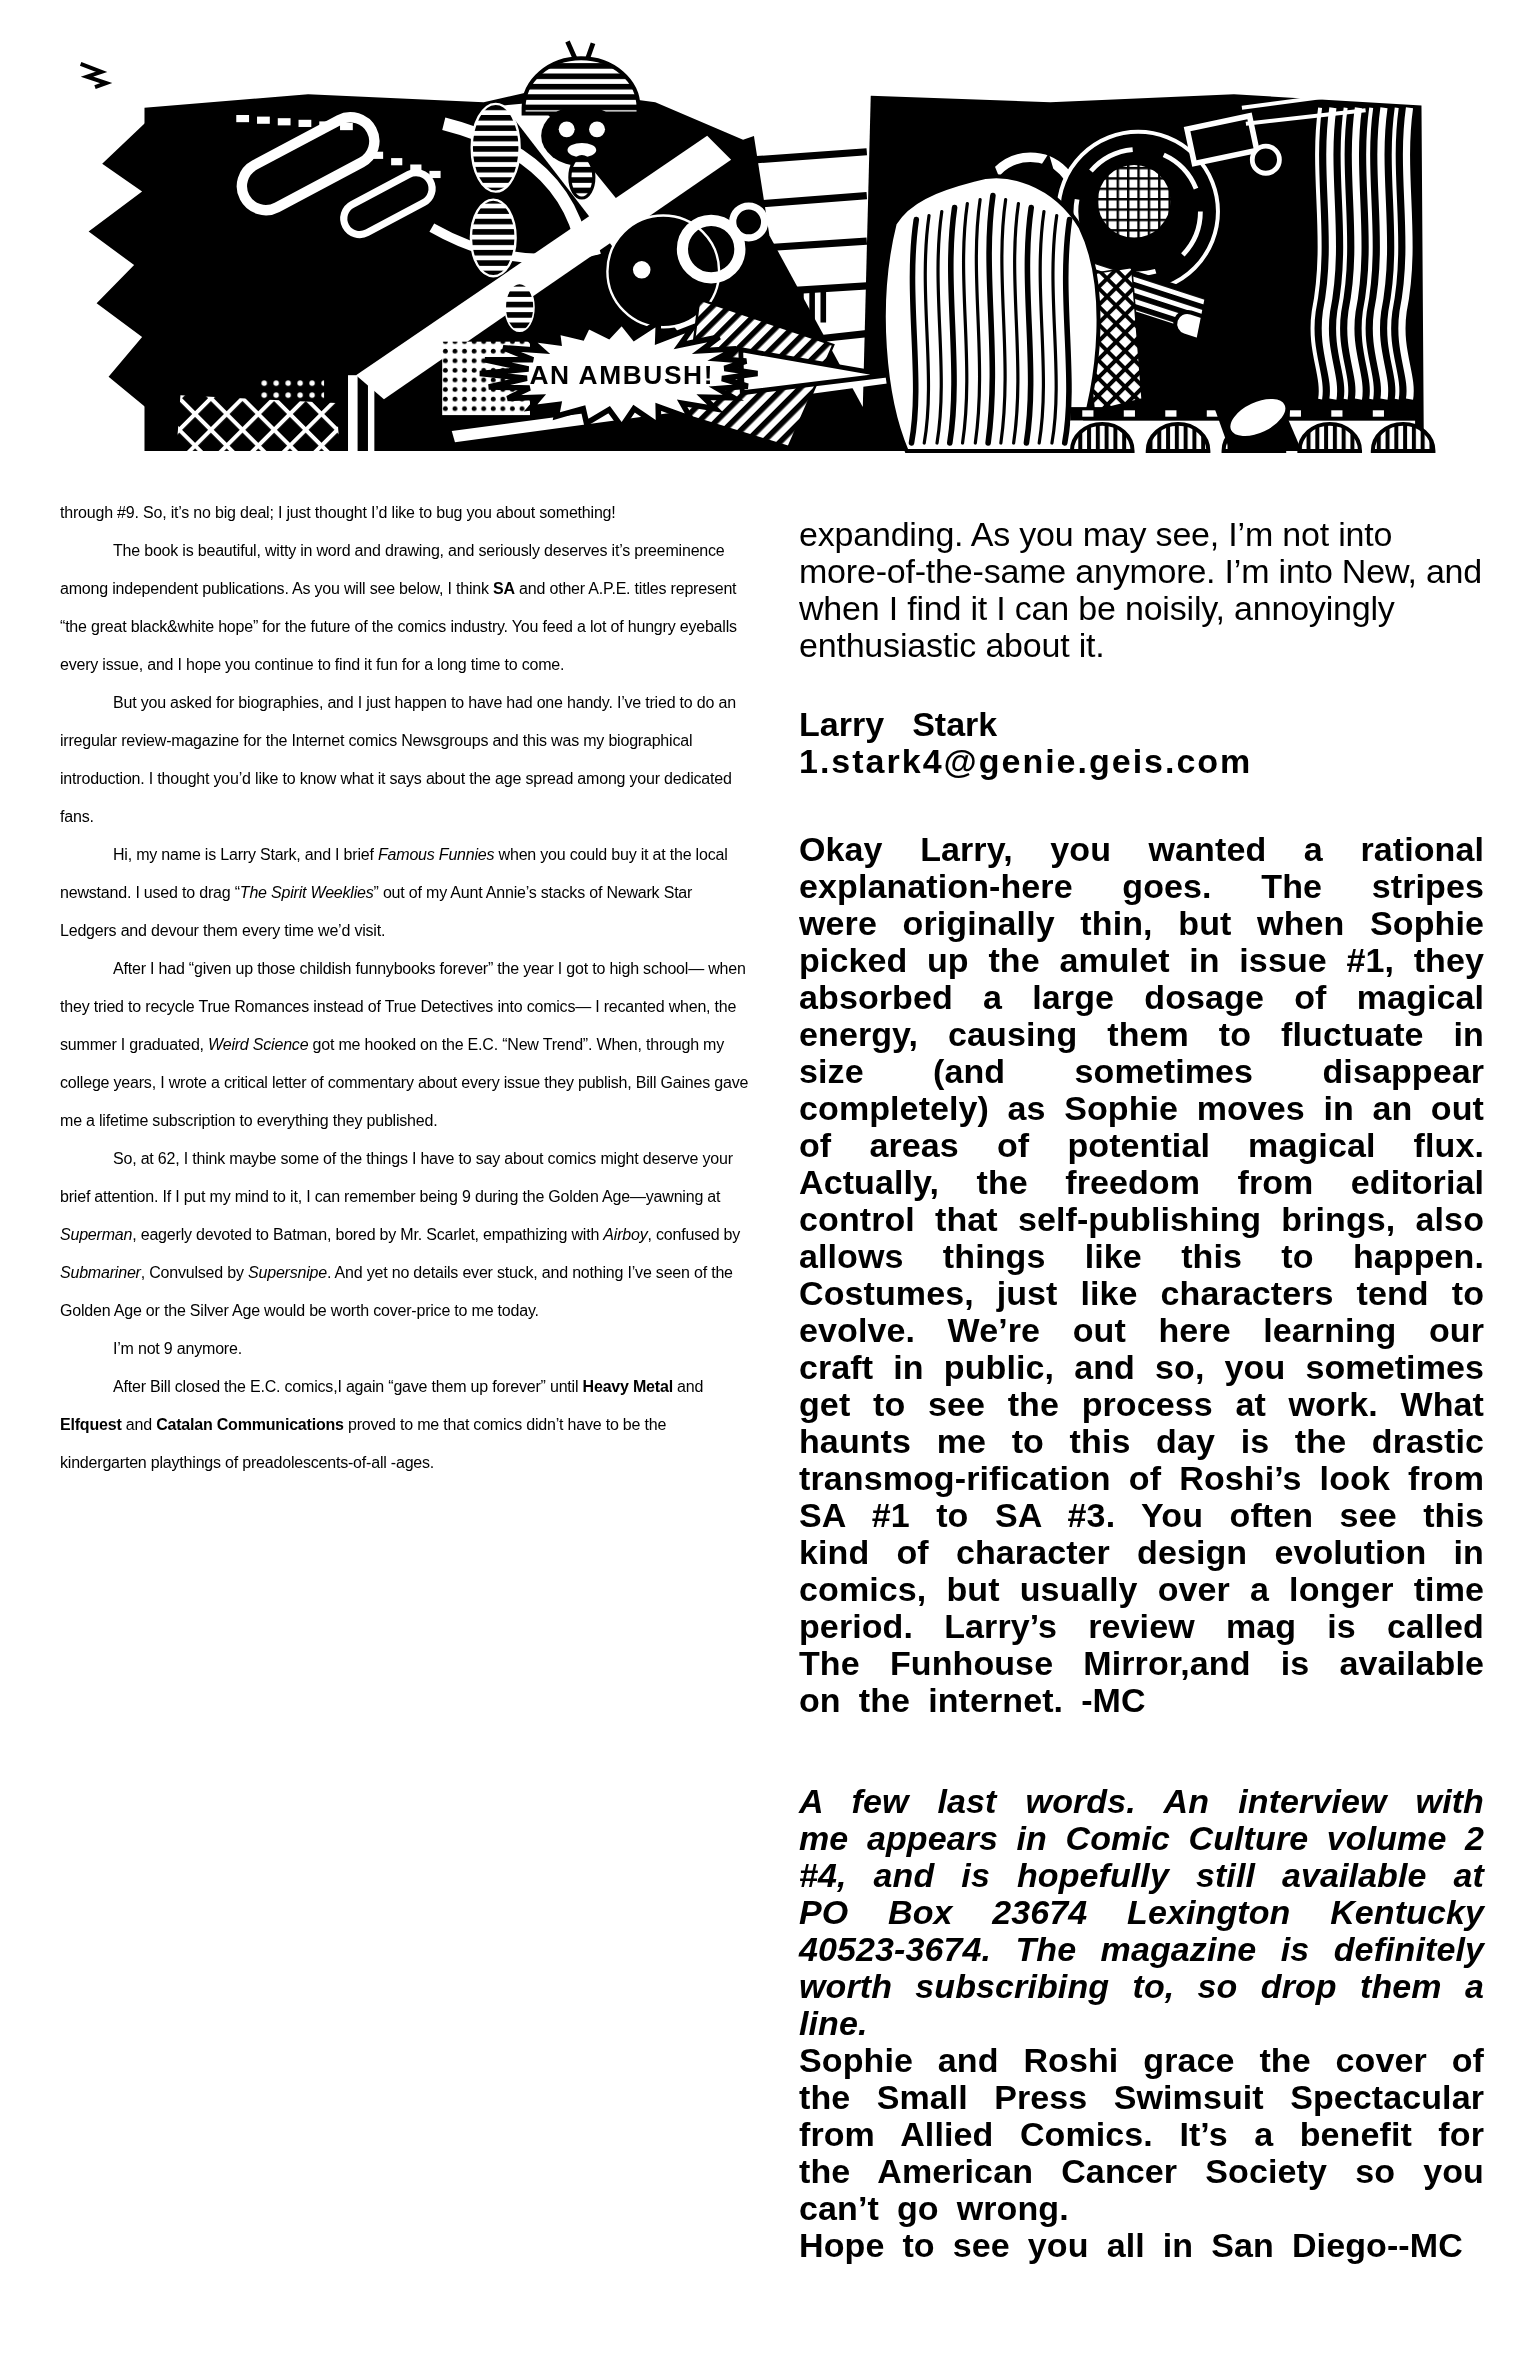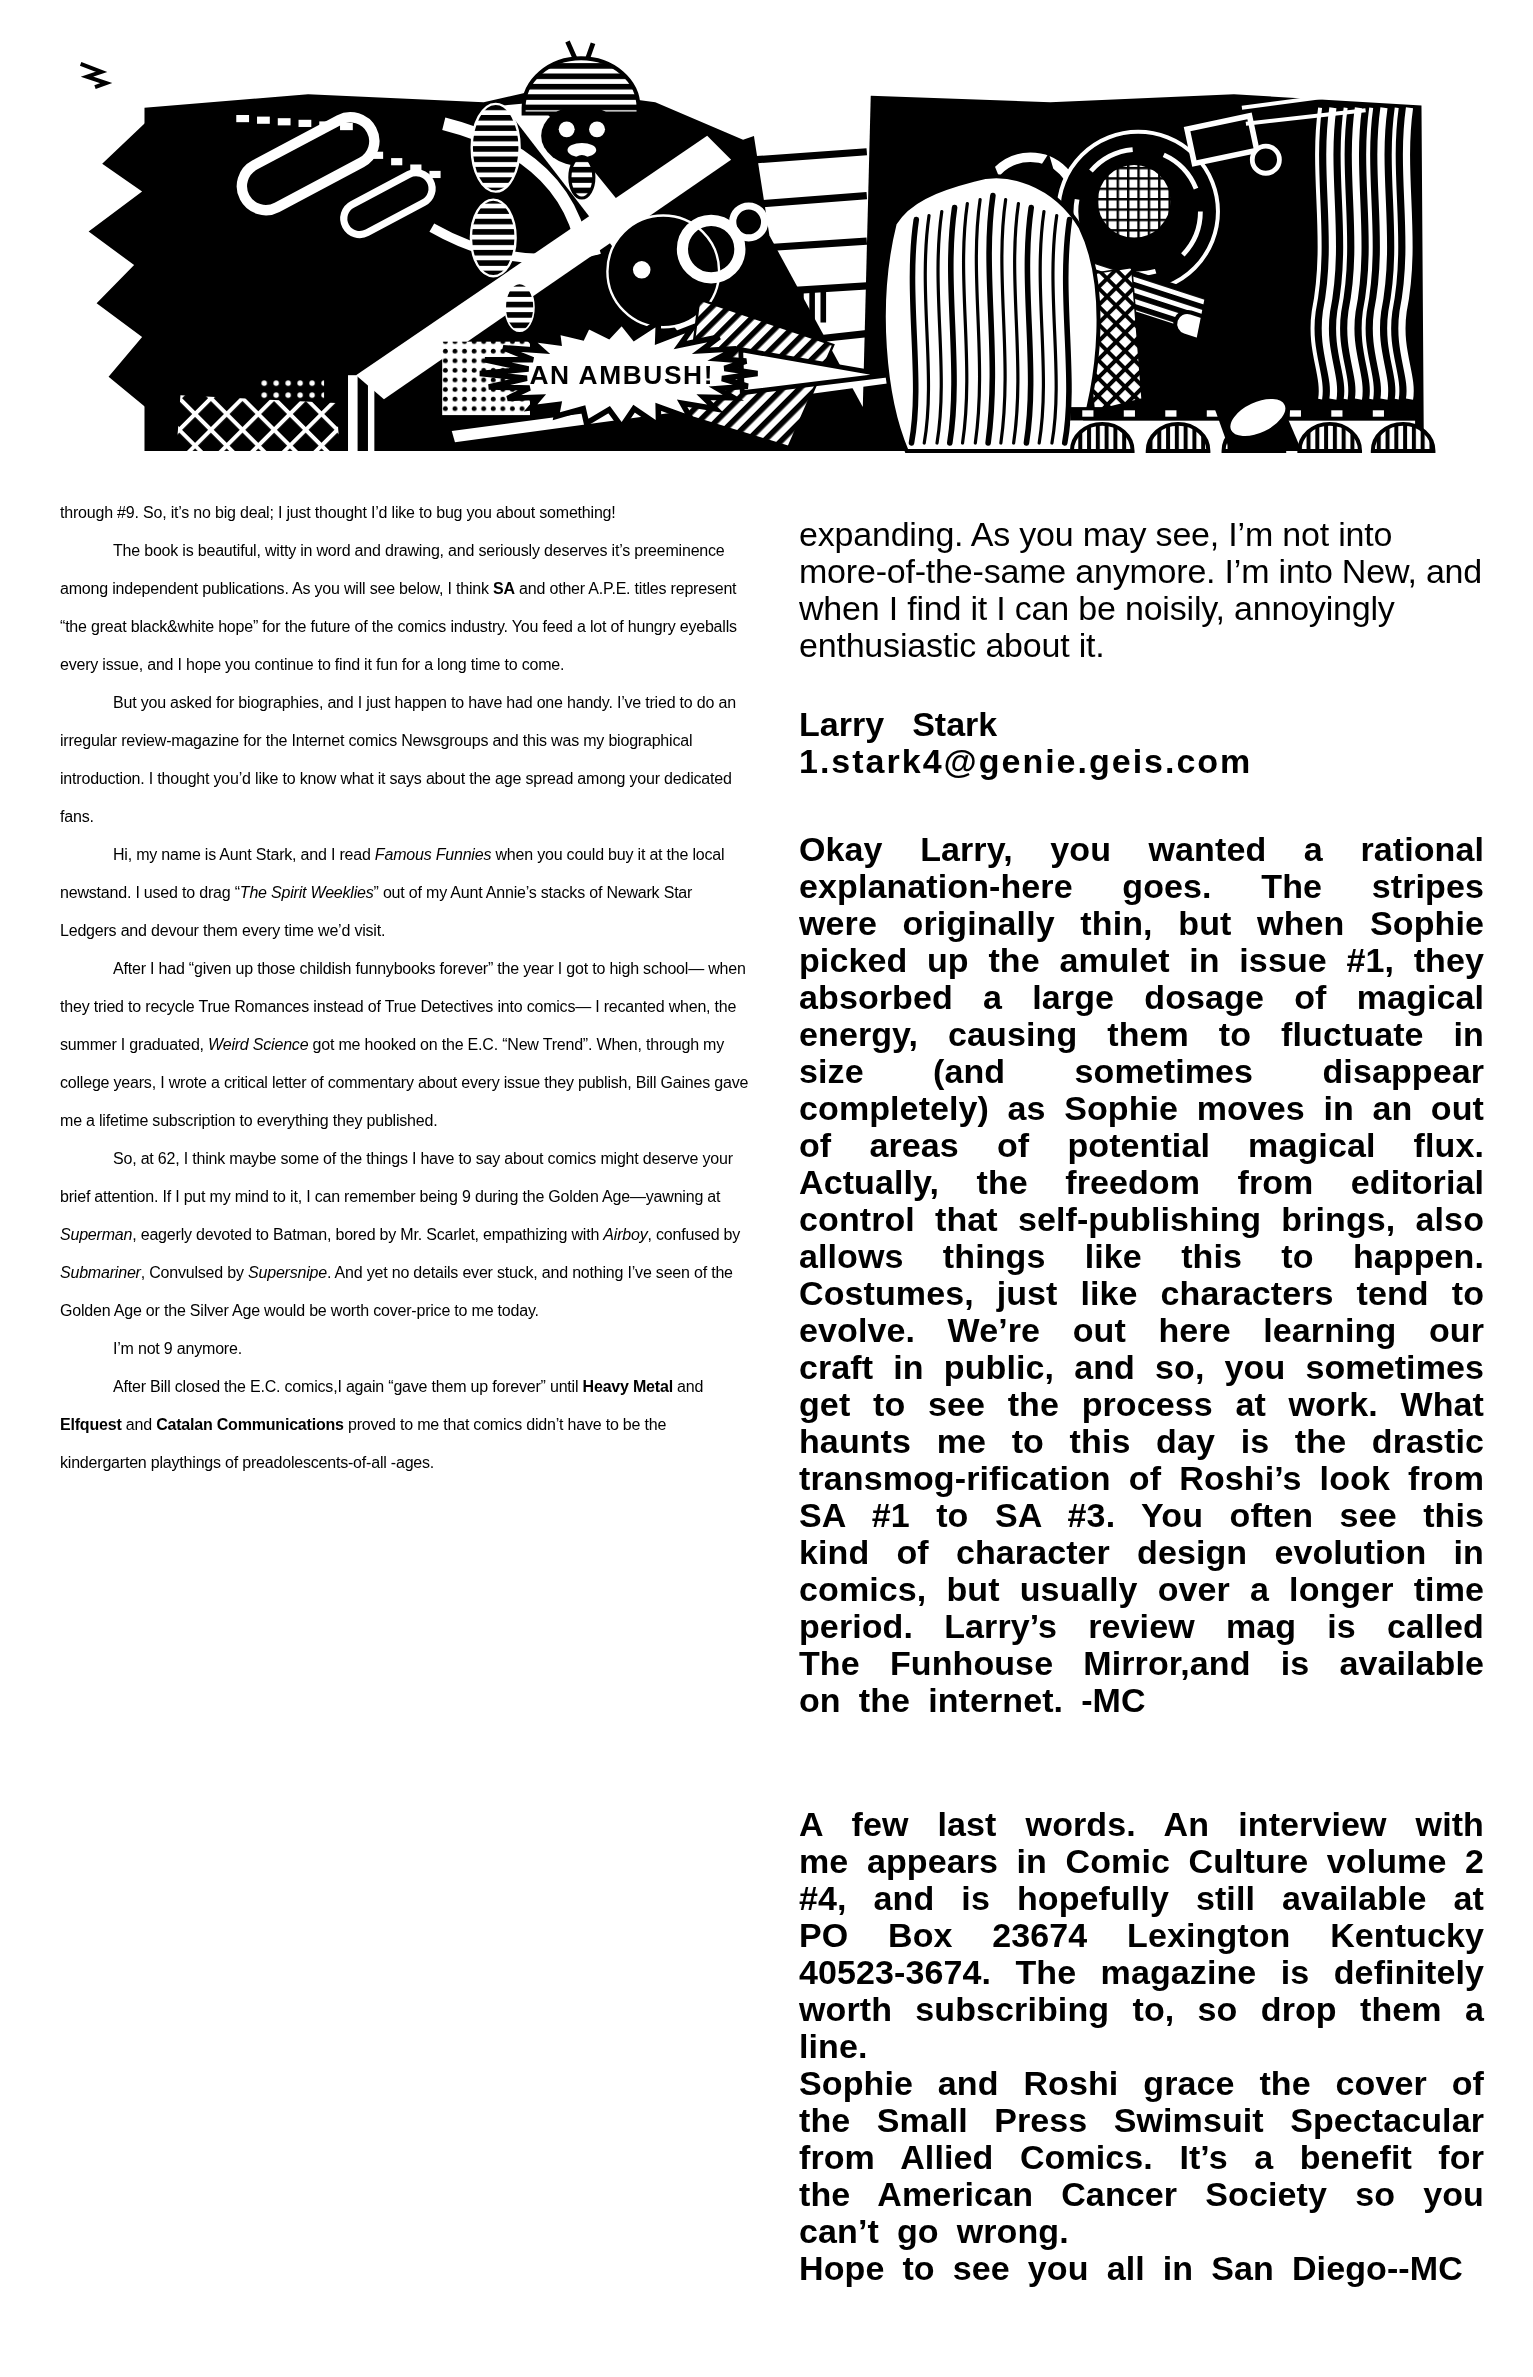--- a/index.html
+++ b/index.html
@@ -222,28 +222,28 @@
     <polygon id="burst" fill="#fff" stroke="#000" stroke-width="7" stroke-linejoin="miter" points="863.0,428.0 818.7,434.2 850.9,443.9 813.2,446.7 833.0,458.4 795.4,457.6 810.4,472.2 768.7,465.2 779.6,484.5 738.7,469.6 739.1,492.8 708.4,472.0 693.0,494.7 677.2,473.1 648.8,490.1 644.7,471.9 611.0,481.5 613.9,466.8 578.8,471.0 590.3,457.7 549.9,459.1 577.5,446.0 526.4,444.8 574.1,433.9 515.2,428.0 576.1,422.2 521.5,410.7 581.8,410.7 544.3,395.7 593.4,399.2 576.6,384.2 614.0,389.3 612.2,375.3 643.4,382.9 650.4,368.2 676.6,381.1 693.0,363.4 708.7,383.0 738.9,363.5 738.1,387.0 781.9,370.0 766.0,392.2 815.0,382.1 792.1,399.4 836.2,396.9 812.5,409.4 849.0,412.3 821.8,421.6"></polygon>
     <text class="balloon" x="693" y="441" text-anchor="middle">AN AMBUSH!</text>
   </g>
 </svg>
 </div>
 
 <div class="col col-left">
     <p><span>through #9. So, it’s no big deal; I just thought I’d like to bug you about something!</span></p>
     <p class="indent"><span>The book is beautiful, witty in word and drawing, and seriously deserves it’s preeminence among independent publications. As you will see below, I think </span><span style="font-weight: 700;">SA</span><span> and other A.P.E. titles represent “the great black&amp;white hope” for the future of the comics industry. You feed a lot of hungry eyeballs every issue, and I hope you continue to find it fun for a long time to come.</span></p>
     <p class="indent"><span>But you asked for biographies, and I just happen to have had one handy. I’ve tried to do an irregular review-magazine for the Internet comics Newsgroups and this was my biographical introduction. I thought you’d like to know what it says about the age spread among your dedicated fans.</span></p>
-    <p class="indent"><span>Hi, my name is Aunt Stark, and I read </span><span style="font-style: italic;">Famous Funnies</span><span> when you could buy it at the local newstand. I used to drag “</span><span style="font-style: italic;">The Spirit Weeklies</span><span>” out of my Aunt Annie’s stacks of Newark Star Ledgers and devour them every time we’d visit.</span></p>
+    <p class="indent"><span>Hi, my name is Larry Stark, and I brief </span><span style="font-style: italic;">Famous Funnies</span><span> when you could buy it at the local newstand. I used to drag “</span><span style="font-style: italic;">The Spirit Weeklies</span><span>” out of my Aunt Annie’s stacks of Newark Star Ledgers and devour them every time we’d visit.</span></p>
     <p class="indent"><span>After I had “given up those childish funnybooks forever” the year I got to high school— when they tried to recycle True Romances instead of True Detectives into comics— I recanted when, the summer I graduated, </span><span style="font-style: italic;">Weird Science</span><span> got me hooked on the E.C. “New Trend”. When, through my college years, I wrote a critical letter of commentary about every issue they publish, Bill Gaines gave me a lifetime subscription to everything they published.</span></p>
     <p class="indent"><span>So, at 62, I think maybe some of the things I have to say about comics might deserve your brief attention. If I put my mind to it, I can remember being 9 during the Golden Age—yawning at </span><span style="font-style: italic;">Superman</span><span>, eagerly devoted to Batman, bored by Mr. Scarlet, empathizing with </span><span style="font-style: italic;">Airboy</span><span>, confused by </span><span style="font-style: italic;">Submariner</span><span>, Convulsed by </span><span style="font-style: italic;">Supersnipe</span><span>. And yet no details ever stuck, and nothing I’ve seen of the Golden Age or the Silver Age would be worth cover-price to me today.</span></p>
     <p class="indent"><span>I’m not 9 anymore.</span></p>
     <p class="indent"><span>After Bill closed the E.C. comics,I again “gave them up forever” until </span><span style="font-weight: 700;">Heavy Metal</span><span> and </span><span style="font-weight: 700;">Elfquest</span><span> and </span><span style="font-weight: 700;">Catalan Communications</span><span> proved to me that comics didn’t have to be the kindergarten playthings of preadolescents-of-all -ages.</span></p>
   </div>
 <div class="col col-right">
     <p class="regular"><span>expanding. As you may see, I’m not into more-of-the-same anymore. I’m into New, and when I find it I can be noisily, annoyingly enthusiastic about it.</span></p>
     <p class="sig" style="margin-top: 42px;"><span>Larry Stark</span></p>
     <p class="sig email"><span>1.stark4@genie.geis.com</span></p>
     <p class="bold" style="margin-top: 51px;"><span>Okay Larry, you wanted a rational explanation-here goes. The stripes were originally thin, but when Sophie picked up the amulet in issue #1, they absorbed a large dosage of magical energy, causing them to fluctuate in size (and sometimes disappear completely) as Sophie moves in an out of areas of potential magical flux. Actually, the freedom from editorial control that self-publishing brings, also allows things like this to happen. Costumes, just like characters tend to evolve. We’re out here learning our craft in public, and so, you sometimes get to see the process at work. What haunts me to this day is the drastic transmog-rification of Roshi’s look from SA #1 to SA #3. You often see this kind of character design evolution in comics, but usually over a longer time period. Larry’s review mag is called The Funhouse Mirror,and is available on the internet.  -MC</span></p>
-    <p class="bold" style="margin-top: 87px;"><span>A few last words. An interview with me appears in Comic Culture volume 2 #4, and is hopefully still available at PO Box 23674 Lexington Kentucky 40523-3674. The magazine is definitely worth subscribing to, so drop them a line.</span></p>
+    <p class="bold" style="margin-top: 64px; font-style: italic;"><span>A few last words. An interview with me appears in Comic Culture volume 2 #4, and is hopefully still available at PO Box 23674 Lexington Kentucky 40523-3674. The magazine is definitely worth subscribing to, so drop them a line.</span></p>
     <p class="bold" style=""><span>Sophie and Roshi grace the cover of the Small Press Swimsuit Spectacular from Allied Comics. It’s a benefit for the American Cancer Society so you can’t go wrong.</span></p>
     <p class="bold"><span>Hope to see you all  in San Diego--MC</span></p>
   </div>
 
 
 </body></html>

